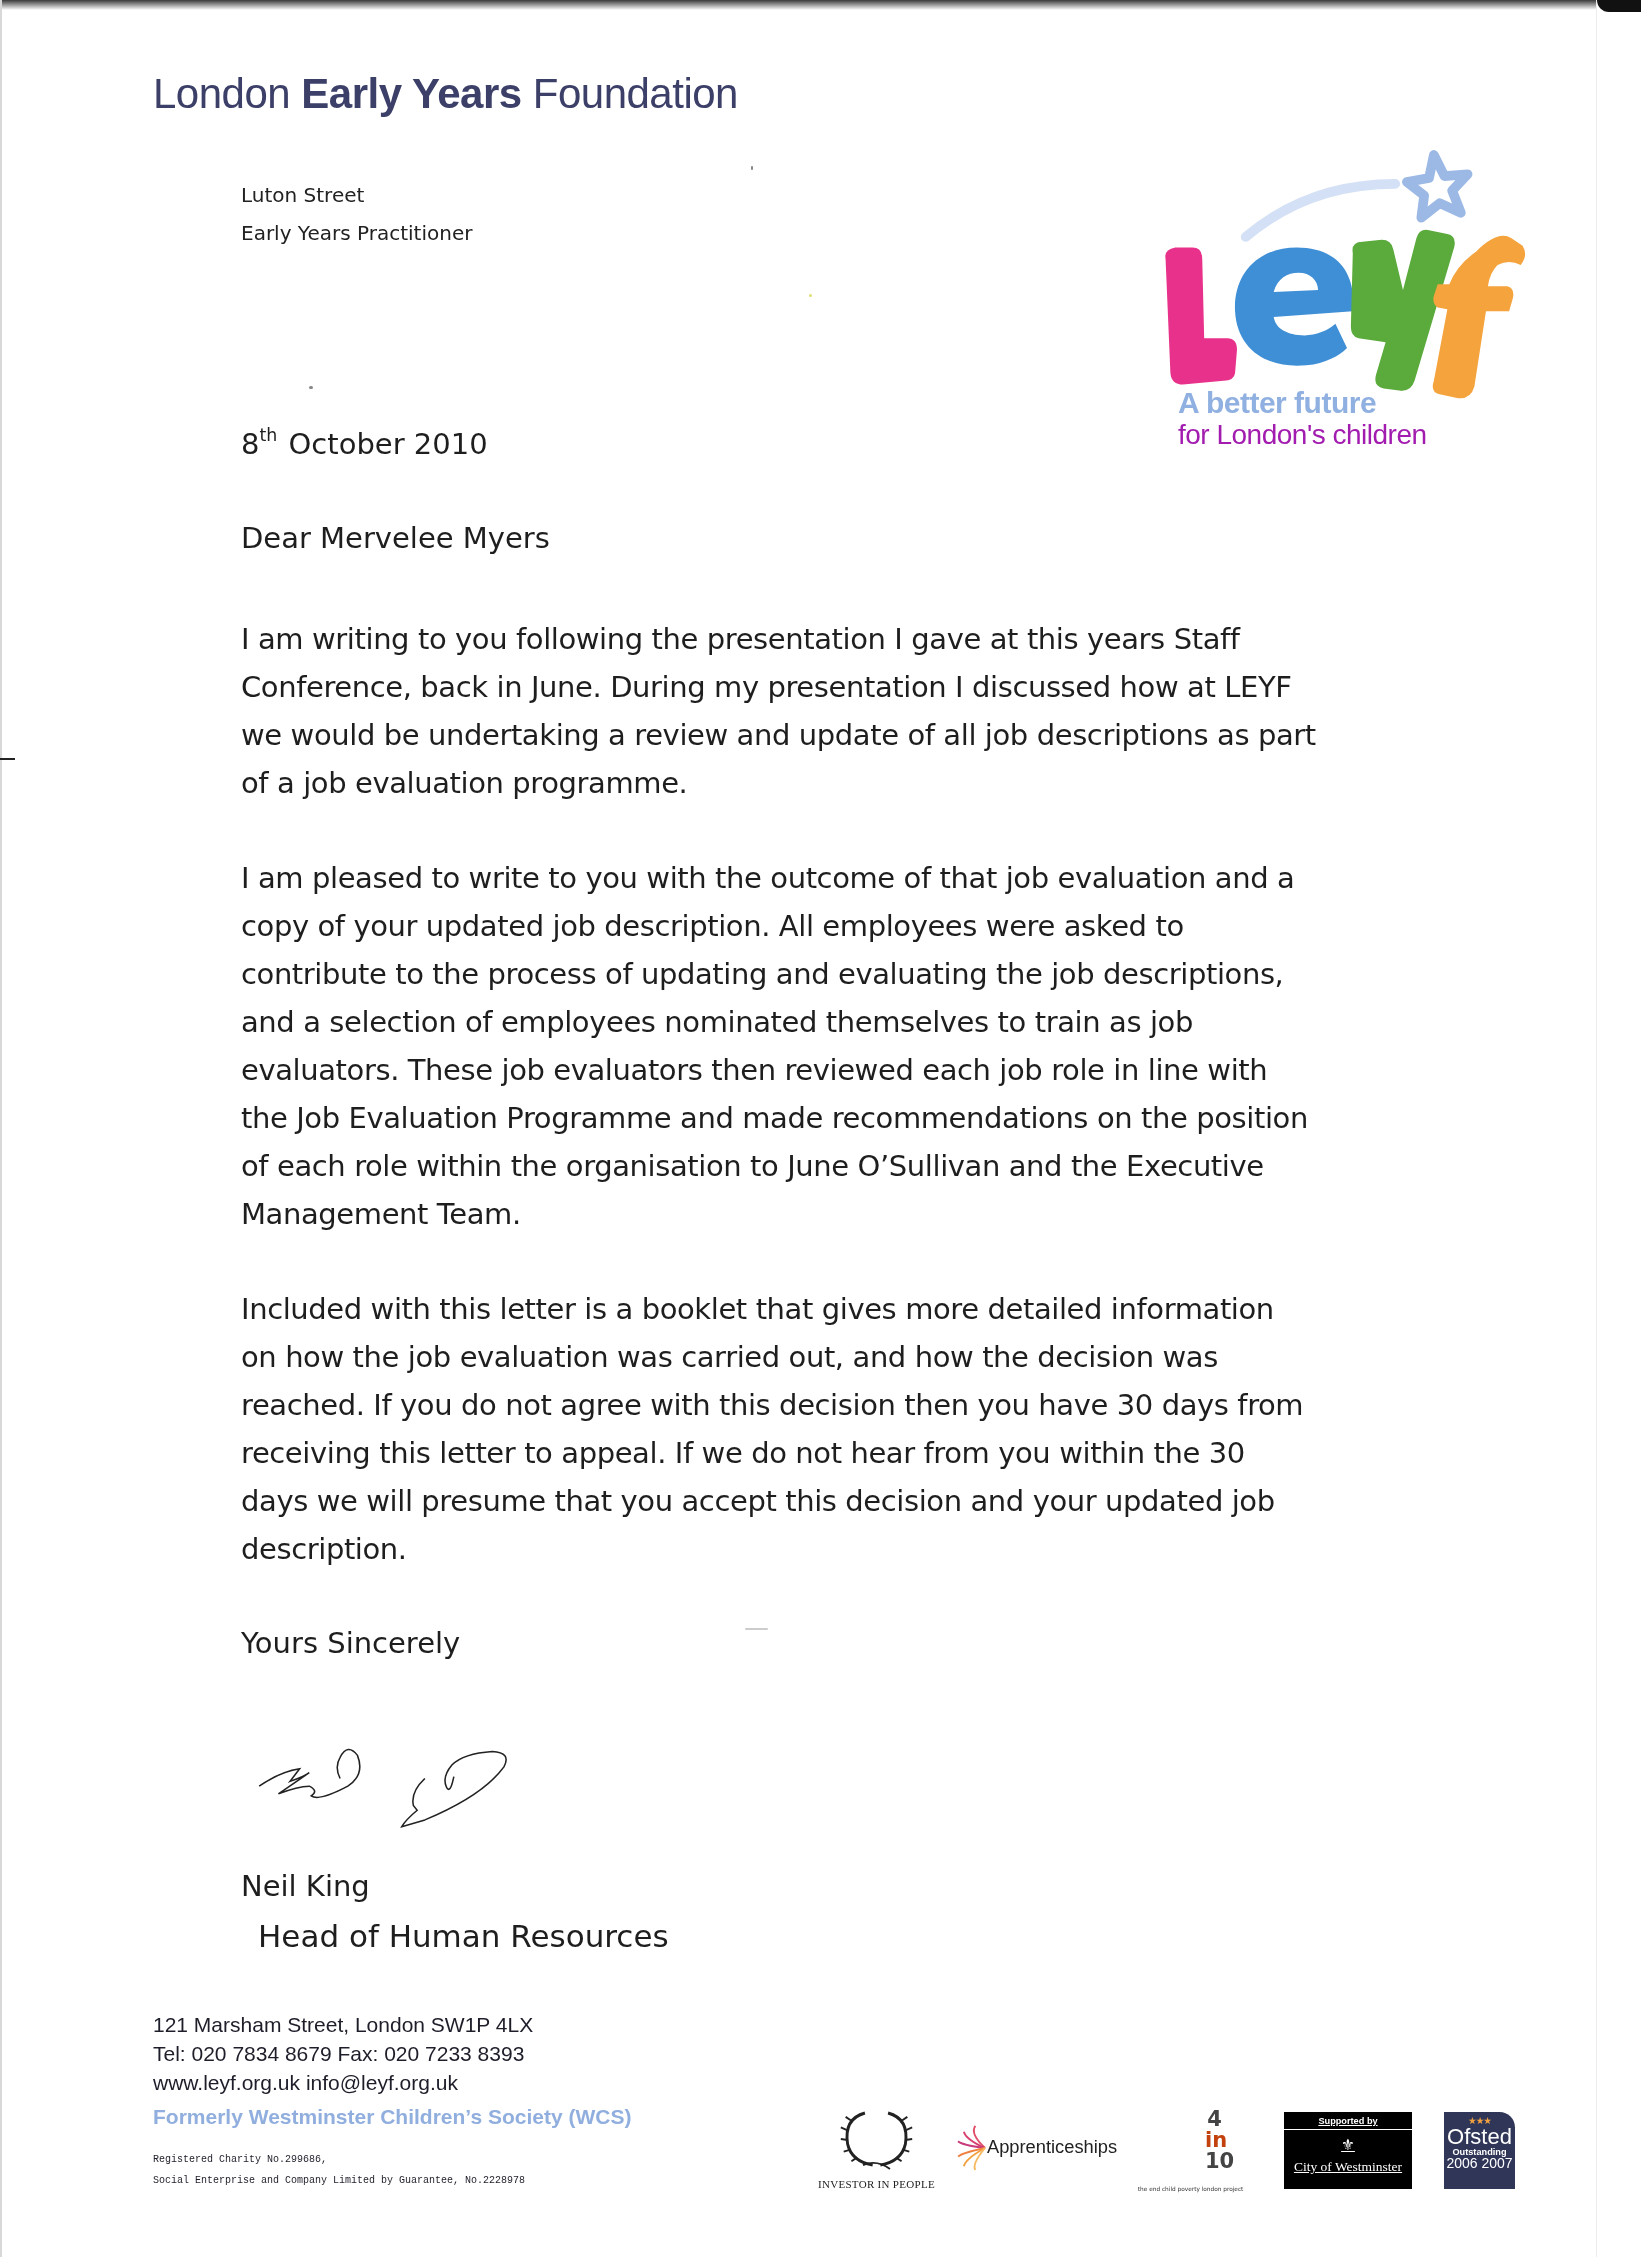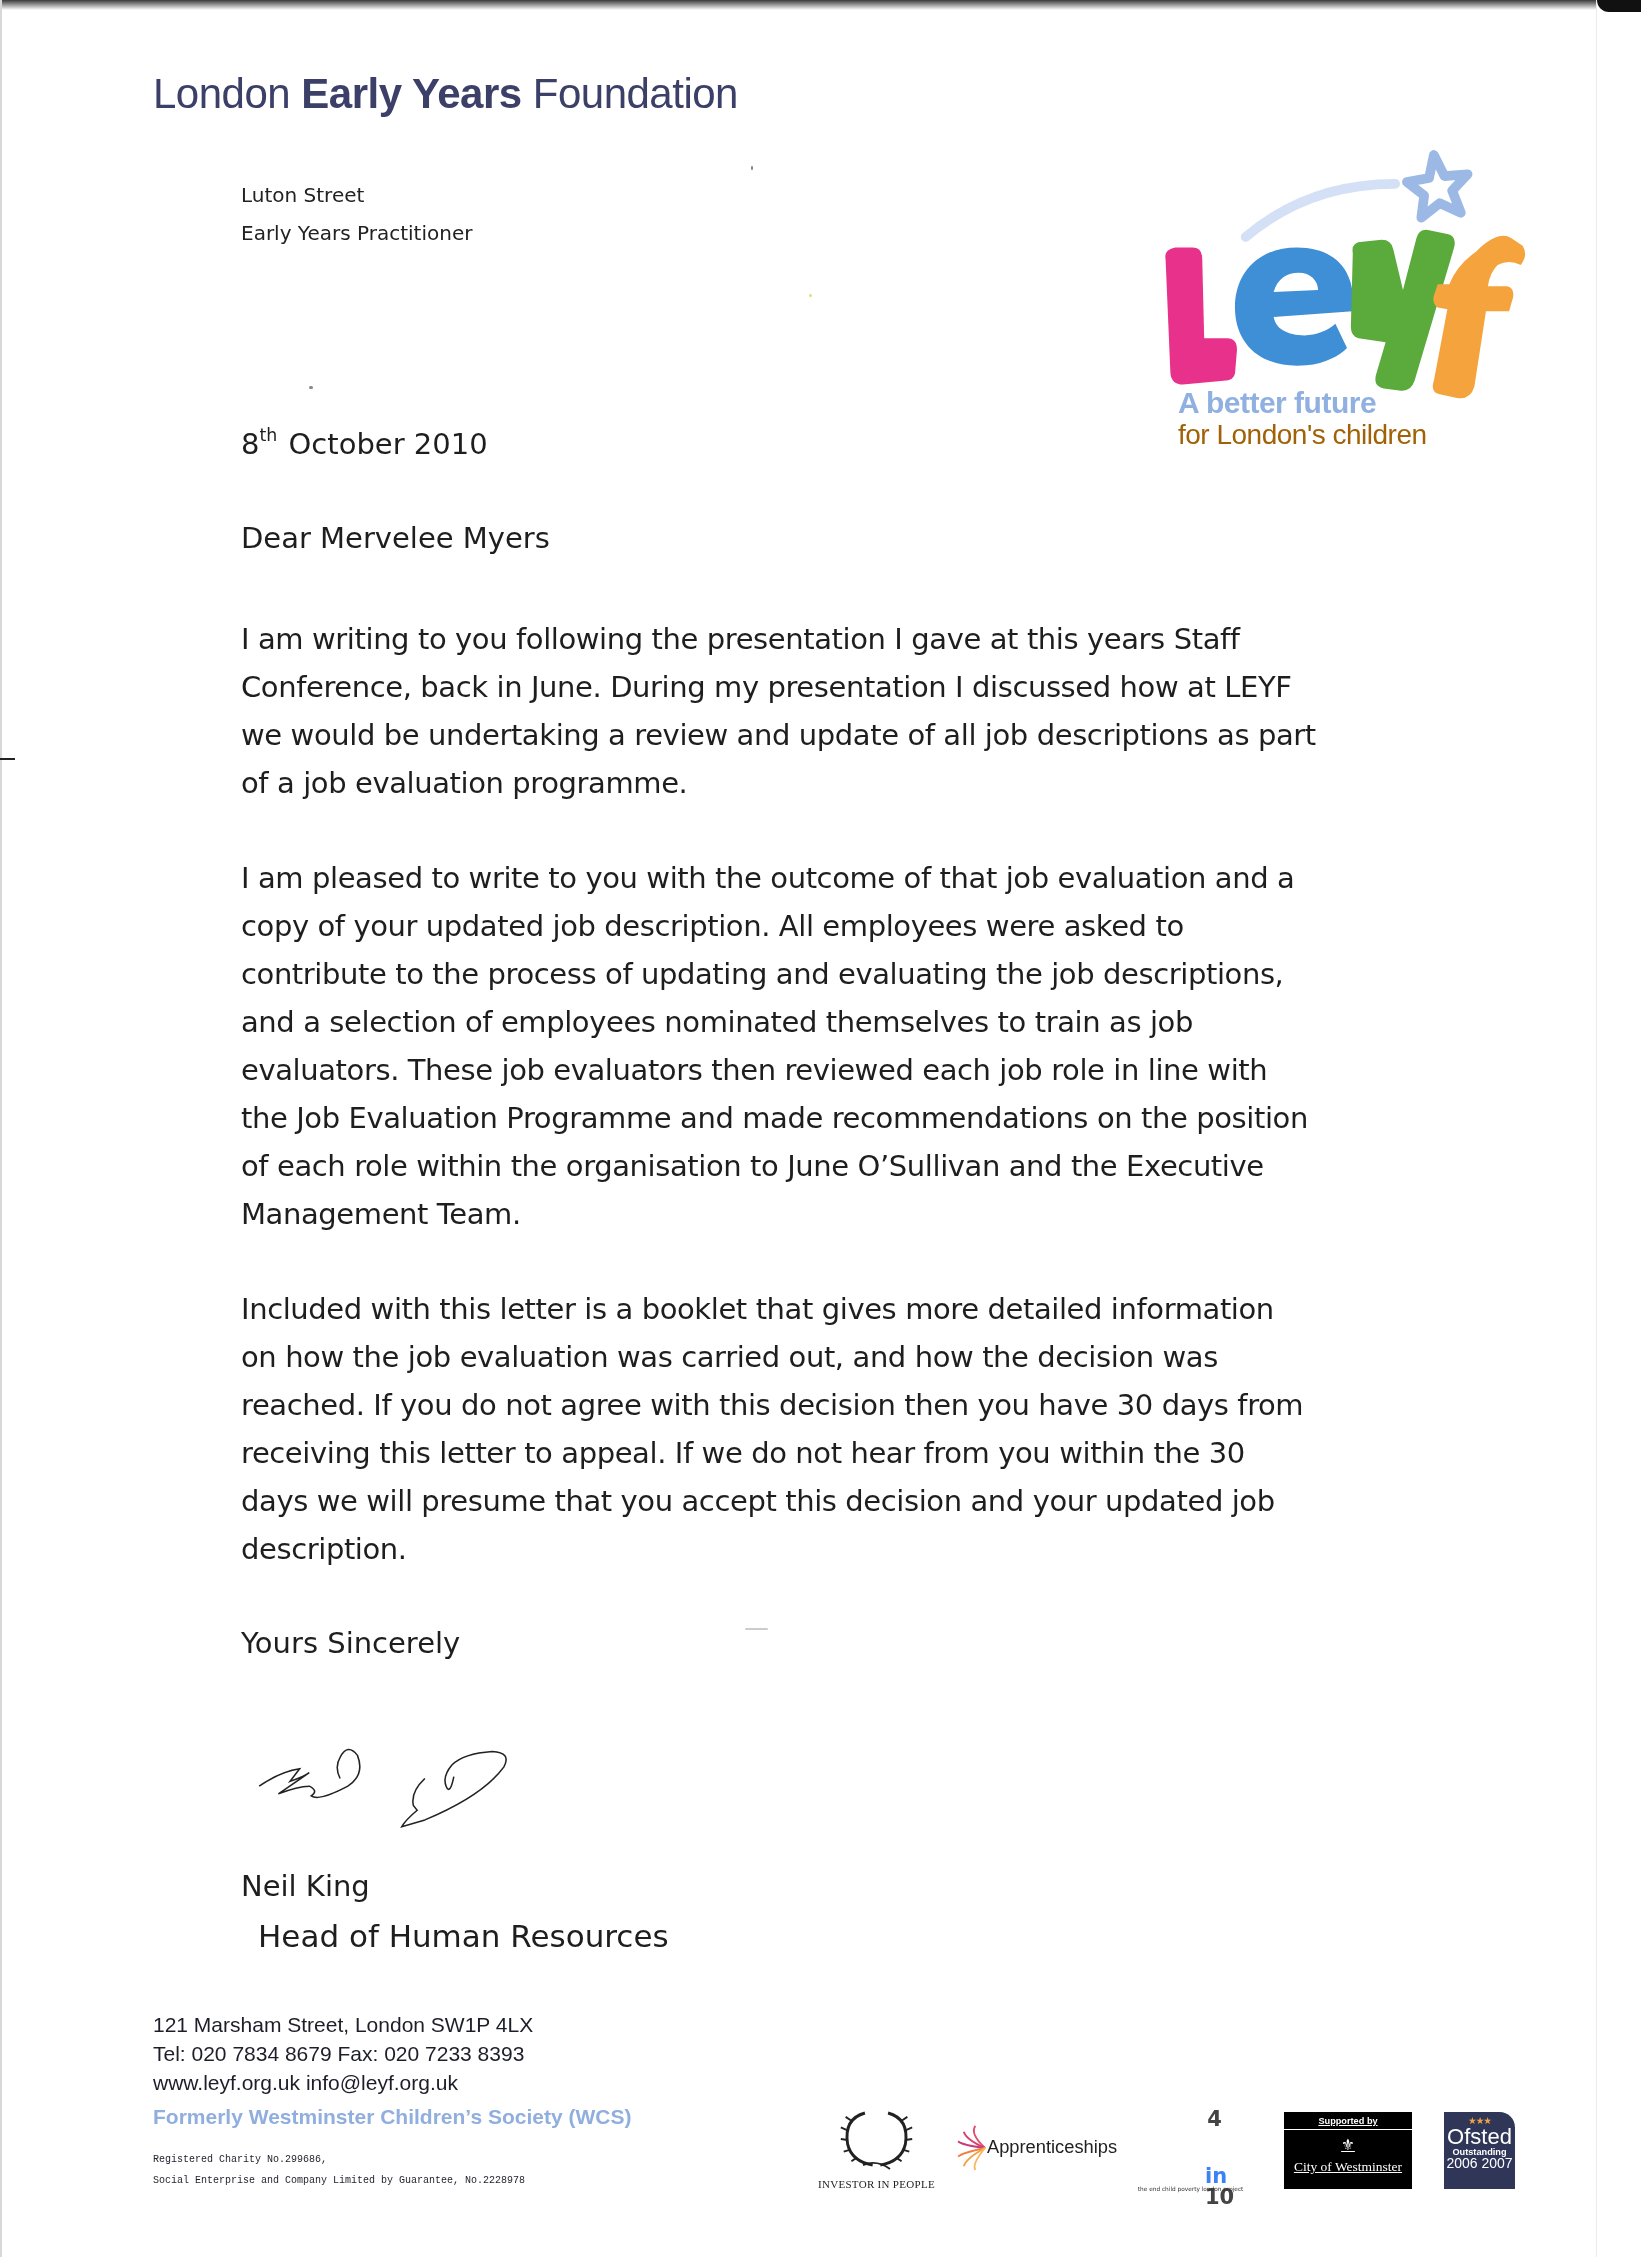--- a/index.html
+++ b/index.html
@@ -12,21 +12,21 @@
   .scan-right-top { position: absolute; right: 0; top: 0; width: 44px; height: 11.6px; background: #111; border-bottom-left-radius: 17.4px; }
   .scan-left-line { position: absolute; left: 0; top: 0; width: 1.9px; height: 2257px; background: #d8d8d8; }
   .scan-left-tick { position: absolute; left: 0; top: 758px; width: 15.4px; height: 1.9px; background: #222; }
 
   .org-name { position: absolute; left: 153px; top: 70px; font-family: "Liberation Sans", sans-serif; font-size: 42px; color: #3c4068; letter-spacing: -0.5px; }
   .org-name b { font-weight: bold; }
   .meta { position: absolute; left: 241px; top: 176px; font-size: 20px; line-height: 38px; color: #222; font-family: "DejaVu Sans", sans-serif; }
 
   .logo { position: absolute; left: 1154px; top: 145px; width: 386px; height: 319px; }
   .logo-tag1 { position: absolute; left: 1178px; top: 386px; font-family: "Liberation Sans", sans-serif; font-weight: bold; font-size: 30px; color: #8fb0e0; letter-spacing: -0.5px; }
-  .logo-tag2 { position: absolute; left: 1178px; top: 419px; font-family: "Liberation Sans", sans-serif; font-size: 28px; color: #a16207; letter-spacing: -0.5px; }
+  .logo-tag2 { position: absolute; left: 1178px; top: 419px; font-family: "Liberation Sans", sans-serif; font-size: 28px; color: #a21caf; letter-spacing: -0.5px; }
 
   .date { position: absolute; left: 241px; top: 425px; font-size: 29px; color: #1e1e1e; }
   .date sup { font-size: 17.4px; vertical-align: 12.6px; margin-right: 2px; }
   .salutation { position: absolute; left: 241px; top: 521px; font-size: 29px; }
   .para { position: absolute; left: 241px; width: 1139px; font-size: 29px; line-height: 48px; letter-spacing: -0.4px; white-space: pre-line; }
   .p1 { top: 615px; }
   .p2 { top: 854px; }
   .p3 { top: 1285px; }
   .closing { position: absolute; left: 241px; top: 1626px; font-size: 29px; }
   .signature { position: absolute; left: 251px; top: 1738px; width: 290px; height: 106px; }
@@ -36,21 +36,21 @@
   .footer-addr { position: absolute; left: 153px; top: 2010px; font-family: "Liberation Sans", sans-serif; font-size: 21px; line-height: 29px; color: #1e1e2a; }
   .footer-former { position: absolute; left: 153px; top: 2105px; font-family: "Liberation Sans", sans-serif; font-weight: bold; font-size: 21px; color: #90aede; }
   .footer-reg { position: absolute; left: 153px; top: 2149px; font-family: Liberation Mono, monospace; font-size: 10px; line-height: 21px; color: #1e1e2a; }
 
   .badge-iip { position: absolute; left: 809px; top: 2105px; width: 135px; height: 87px; text-align: center; }
   .badge-iip .cap { position: absolute; left: 0; top: 73px; width: 135px; font-family: "Liberation Serif", serif; font-size: 11px; color: #222; letter-spacing: 0.3px; }
   .badge-app { position: absolute; left: 956px; top: 2124px; width: 174px; height: 48px; }
   .badge-app .txt { position: absolute; left: 31px; top: 11.6px; font-family: "Liberation Sans", sans-serif; font-size: 18.3px; color: #222; }
   .badge-4in10 { position: absolute; left: 1132px; top: 2109px; width: 126px; height: 87px; }
   .badge-4in10 .num { position: absolute; left: 73px; top: 0; width: 19.3px; font-family: "DejaVu Sans", sans-serif; font-weight: bold; color: #444; font-size: 21px; line-height: 21px; text-align: center; }
-  .badge-4in10 .mid { color: #3b82f6; margin-top: 36px; }
+  .badge-4in10 .mid { color: #c2410c; }
   .badge-4in10 .cap { position: absolute; left: 5.8px; top: 77px; font-size: 5.8px; color: #333; white-space: nowrap; font-family: "DejaVu Sans", sans-serif; }
   .badge-wcc { position: absolute; left: 1284px; top: 2112px; width: 128px; height: 77px; background: #000000; color: #fff; text-align: center; text-decoration: underline; }
   .badge-wcc .top { font-family: "Liberation Sans", sans-serif; font-weight: bold; font-size: 9.2px; padding-top: 3.9px; height: 13.5px; border-bottom: 1px solid #fff; }
   .badge-wcc .crest { font-size: 15.4px; margin-top: 7.7px; line-height: 15.4px; }
   .badge-wcc .name { font-family: "Liberation Serif", serif; font-size: 13.5px; margin-top: 5.8px; }
   .badge-ofsted { position: absolute; left: 1444px; top: 2112px; width: 71px; height: 77px; background: #2f3658; color: #fff; text-align: center; border-top-right-radius: 15.4px; }
   .badge-ofsted .stars { color: #f0a040; font-size: 9.7px; line-height: 9.7px; padding-top: 3.9px; letter-spacing: -1px; }
   .badge-ofsted .brand { font-family: "Liberation Sans", sans-serif; font-size: 22px; line-height: 21px; }
   .badge-ofsted .rating { font-family: "Liberation Sans", sans-serif; font-weight: bold; font-size: 9.2px; line-height: 10.6px; }
   .badge-ofsted .years { font-family: "Liberation Sans", sans-serif; font-size: 14px; line-height: 12.6px; }

